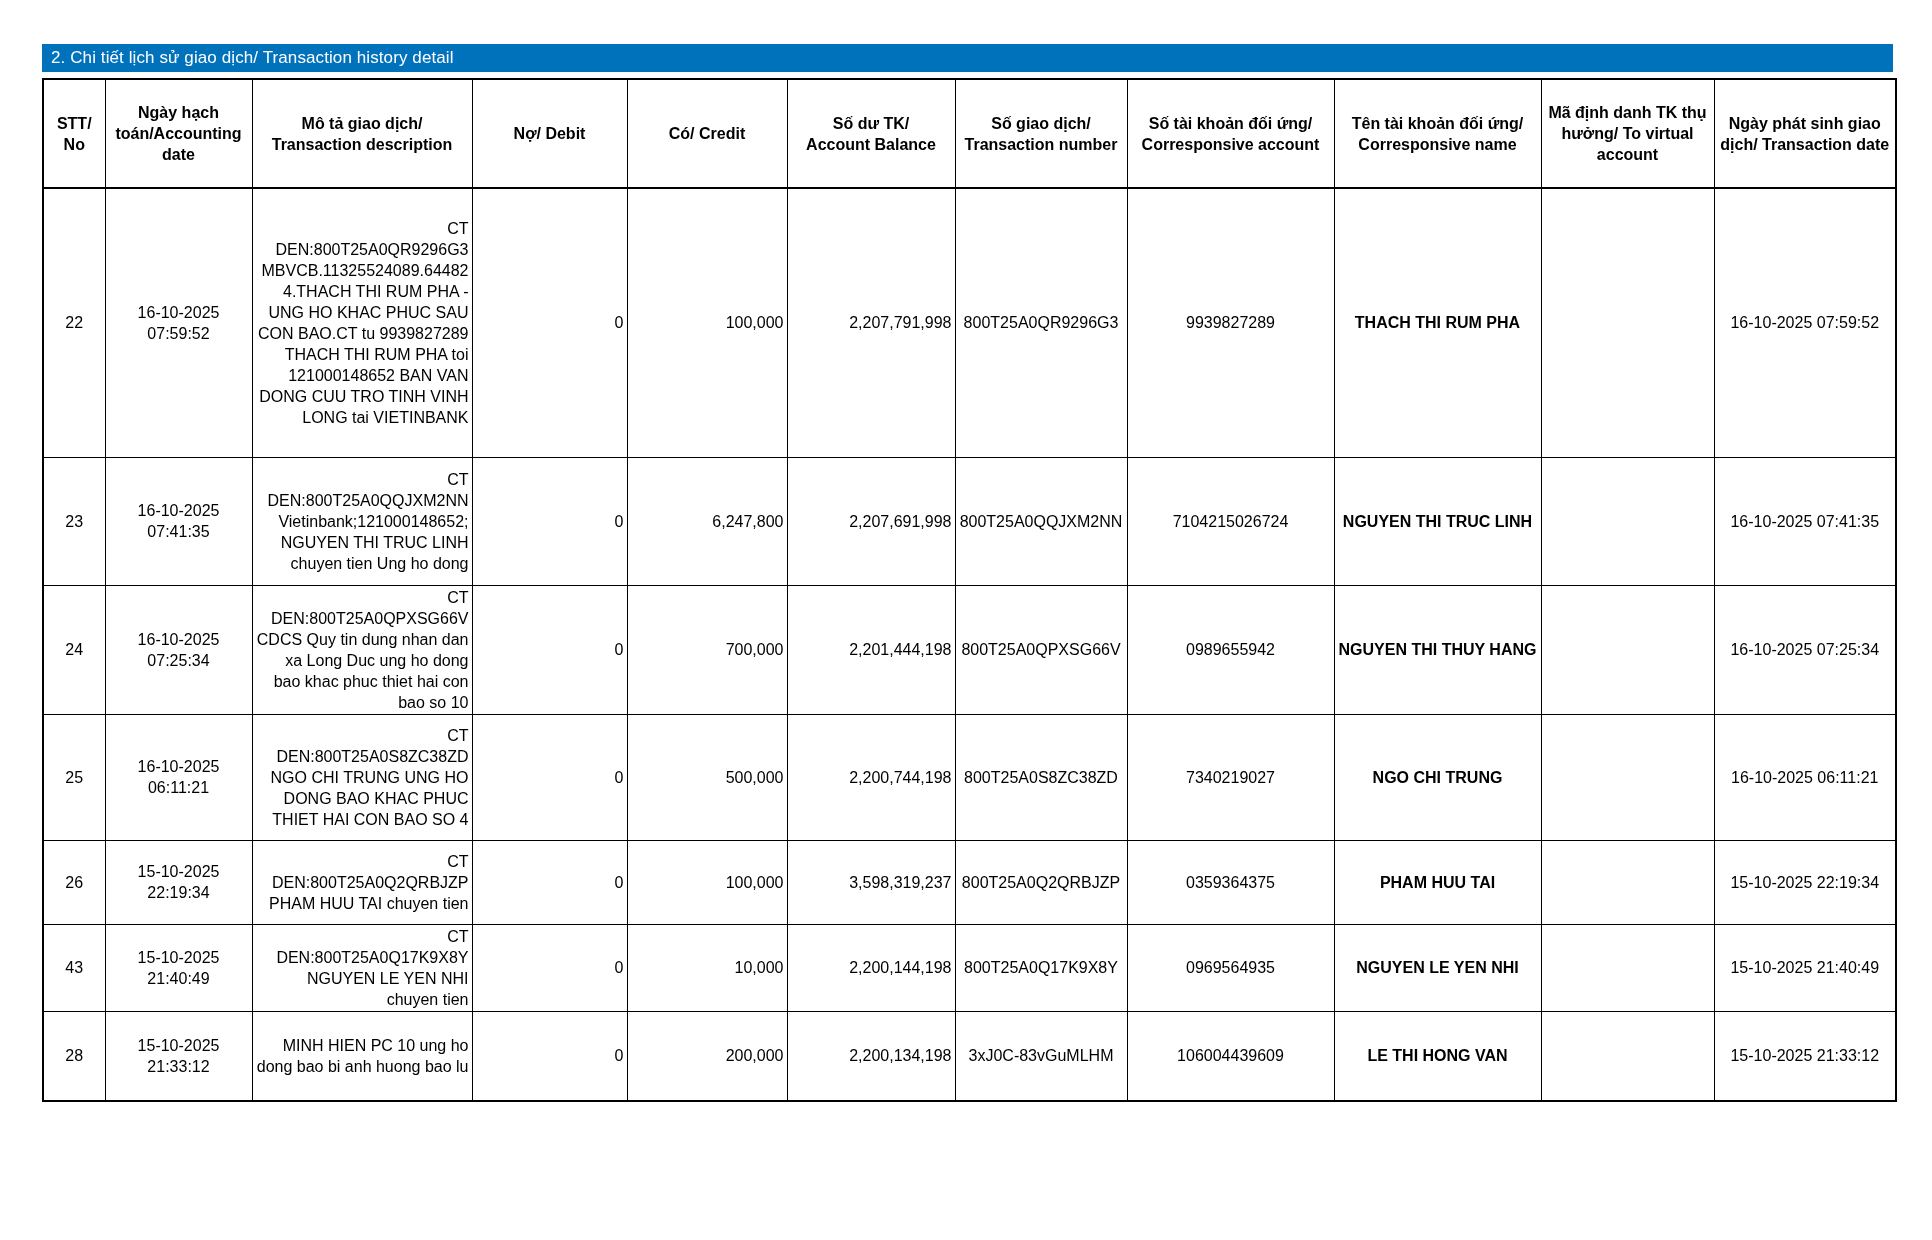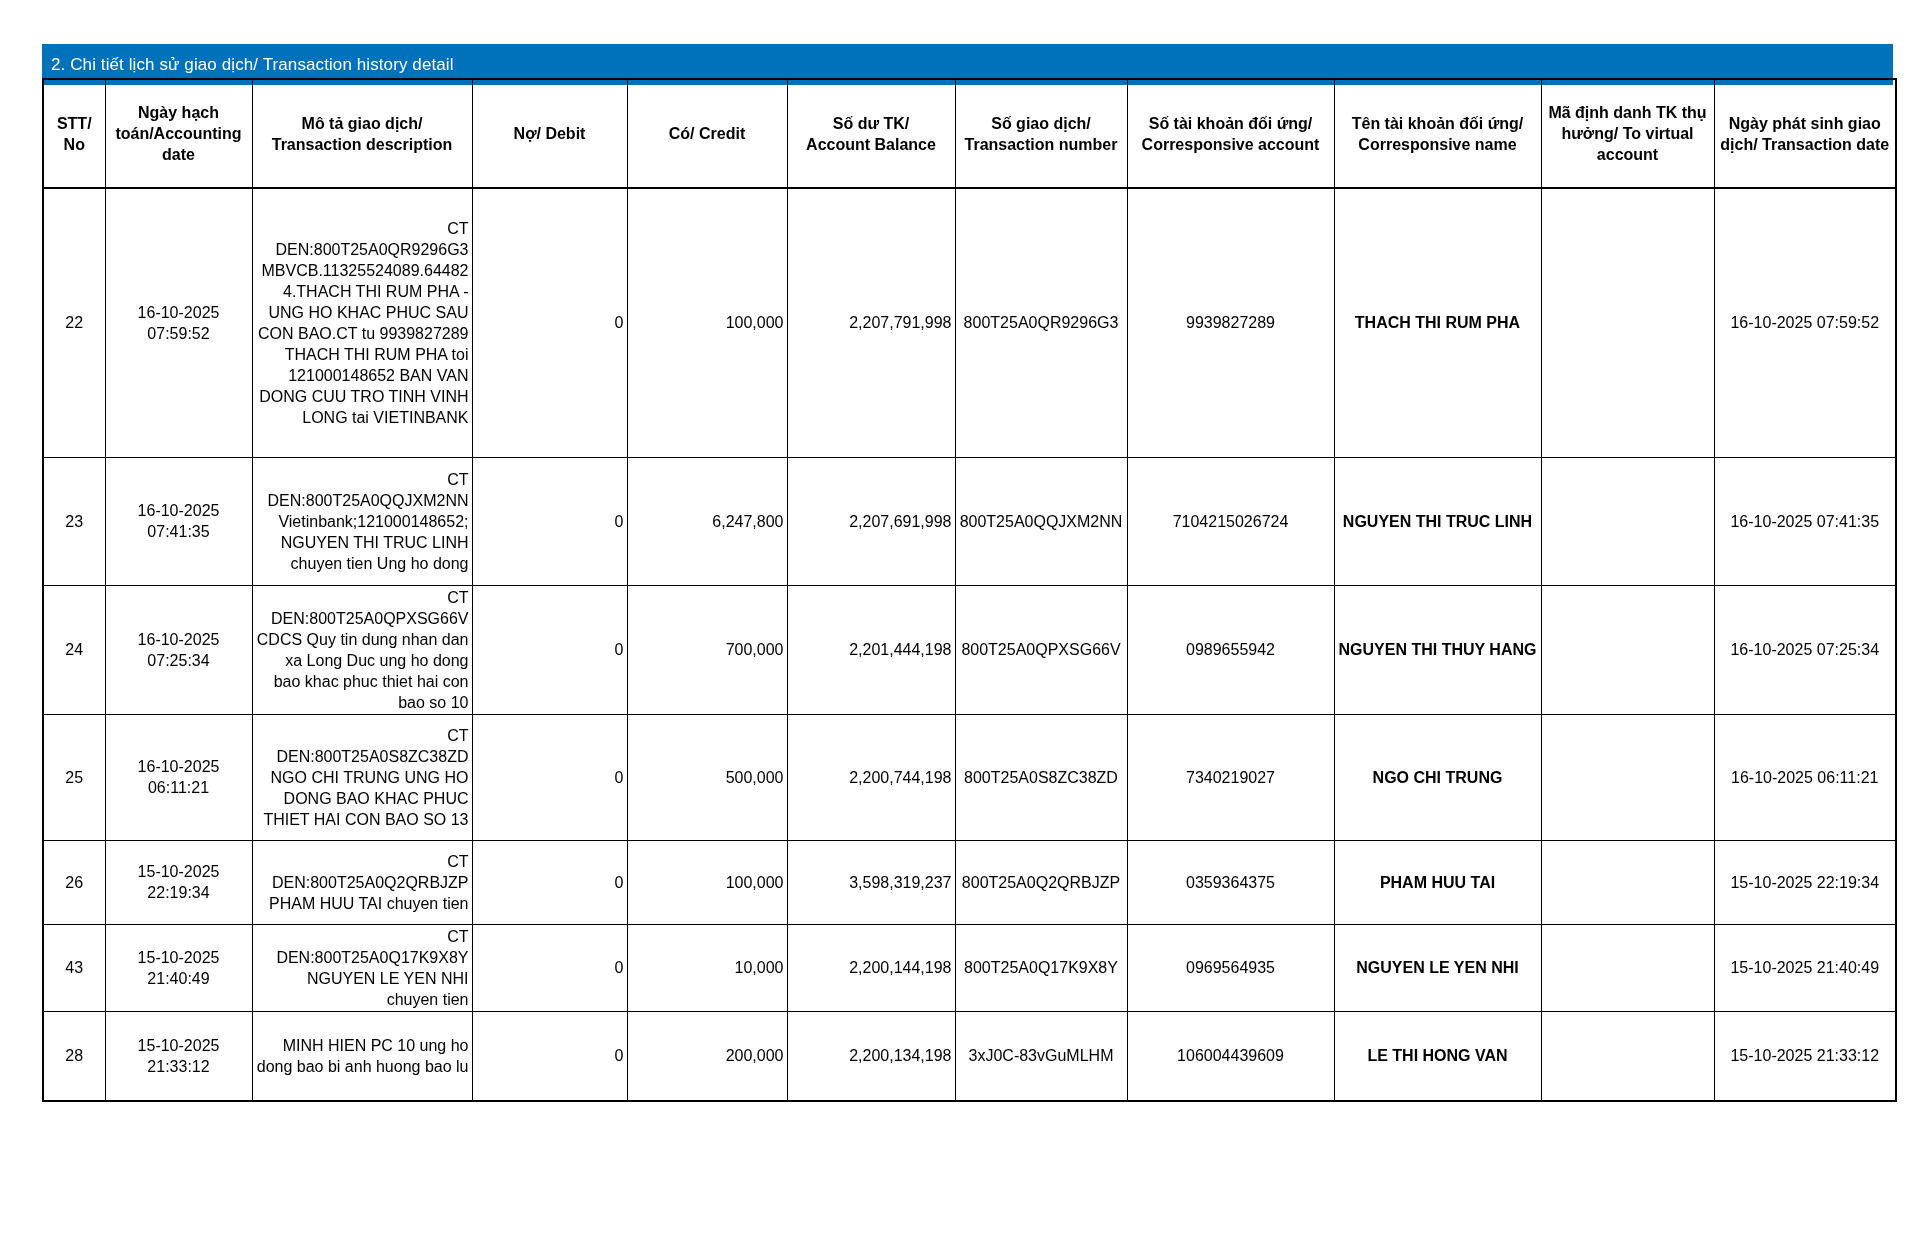--- a/index.html
+++ b/index.html
@@ -14,21 +14,21 @@
     width: 1932px;
     height: 1240px;
     background: #ffffff;
     overflow: hidden;
   }
   .section-bar {
     position: absolute;
     left: 42px;
     top: 44px;
     width: 1851px;
-    height: 41px;
+    height: 28px;
     box-sizing: border-box;
     display: flex;
     align-items: center;
     padding-left: 9px;
     color: #ffffff;
     font-size: 17px;
     letter-spacing: 0.1px;
   }
   table.txn {
     position: absolute;
@@ -152,21 +152,21 @@
           <td class="al-right">2,201,444,198</td>
           <td class="al-center">800T25A0QPXSG66V</td>
           <td class="al-center">0989655942</td>
           <td class="al-center pad-wide">NGUYEN THI THUY HANG</td>
           <td class="al-center"></td>
           <td class="al-center">16-10-2025 07:25:34</td>
         </tr>
         <tr style="height: 126px;">
           <td class="al-center">25</td>
           <td class="al-center">16-10-2025 06:11:21</td>
-          <td class="al-left v-top">CT DEN:800T25A0S8ZC38ZD NGO CHI TRUNG UNG HO DONG BAO KHAC PHUC THIET HAI CON BAO SO 13</td>
+          <td class="al-left v-top">CT DEN:800T25A0S8ZC38ZD NGO CHI TRUNG UNG HO DONG BAO KHAC PHUC THIET HAI CON BAO SO 4</td>
           <td class="al-right">0</td>
           <td class="al-right">500,000</td>
           <td class="al-right">2,200,744,198</td>
           <td class="al-center">800T25A0S8ZC38ZD</td>
           <td class="al-center">7340219027</td>
           <td class="al-center pad-wide">NGO CHI TRUNG</td>
           <td class="al-center"></td>
           <td class="al-center">16-10-2025 06:11:21</td>
         </tr>
         <tr style="height: 84px;">

